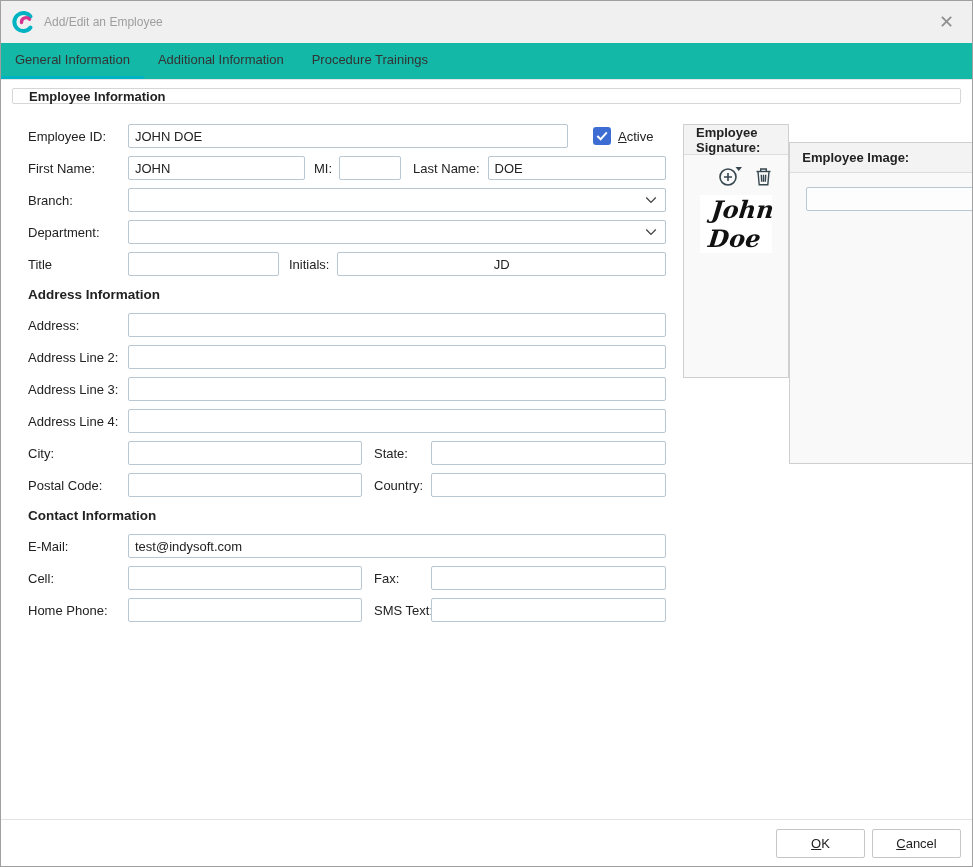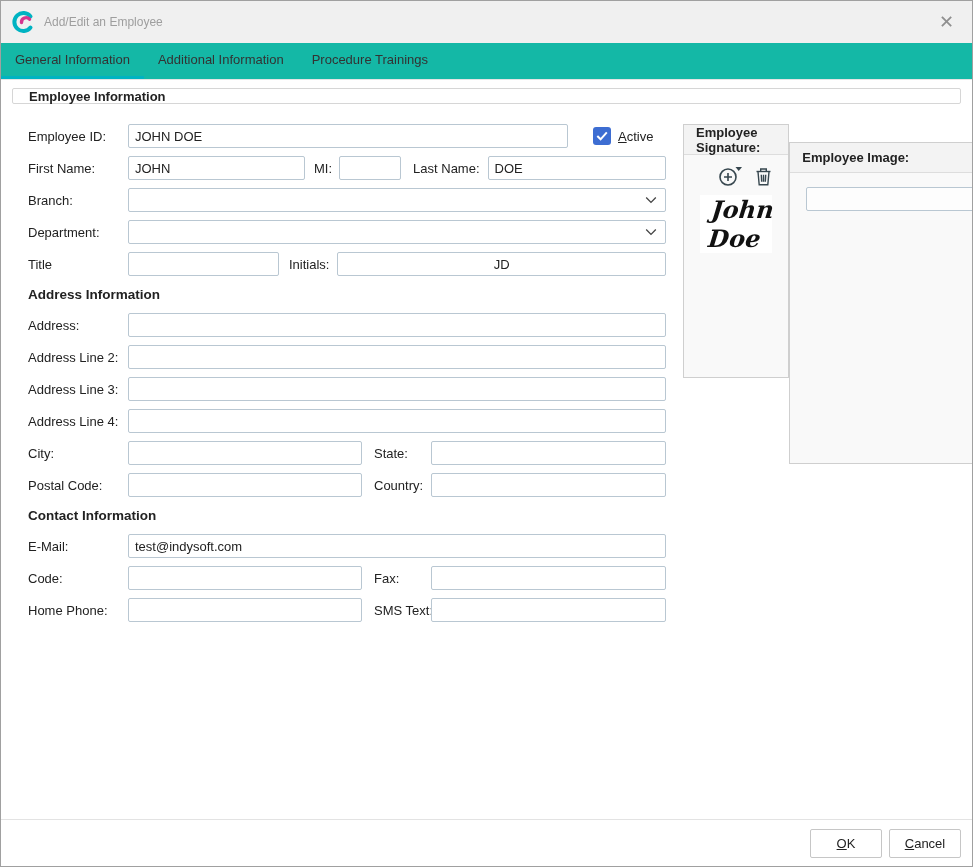--- a/index.html
+++ b/index.html
@@ -102,21 +102,21 @@
   }
   .image-content { display: flex; align-items: center; gap: 11px; padding: 14px 16px 0 16px; }
   .image-content input { width: 178px; background: #fdfdfd; }
   
   .footer {
     flex: 0 0 47px; border-top: 1px solid #e3e3e3;
     display: flex; align-items: center; justify-content: flex-end;
     gap: 7px; padding: 0 11px; background: #fff;
   }
   .btn {
-    width: 72px; height: 29px; background: #fff;
+    width: 89px; height: 29px; background: #fff;
     border: 1px solid #c6c6c6; border-radius: 2px;
     font: 13px "Liberation Sans", sans-serif; color: #222;
     display: flex; align-items: center; justify-content: center; cursor: pointer;
   }
 </style>
 </head>
 <body>
 
 <div class="dialog">
 
@@ -226,21 +226,21 @@
 
         <div class="section-title">Contact Information</div>
 
         <div class="row">
           <span class="lbl">E-Mail:</span>
           <input type="text" class="w-full" value="test@indysoft.com" style="">
         </div>
 
 
         <div class="row">
-          <span class="lbl">Code:</span>
+          <span class="lbl">Cell:</span>
           <input type="text" style="width: 234px;" value="">
           <span class="lbl2">Fax:</span>
           <input type="text" class="w-full" value="" style="">
         </div>
 
         <div class="row">
           <span class="lbl">Home Phone:</span>
           <input type="text" style="width: 234px;" value="">
           <span class="lbl2">SMS Text:</span>
           <input type="text" class="w-full" value="" style="">

